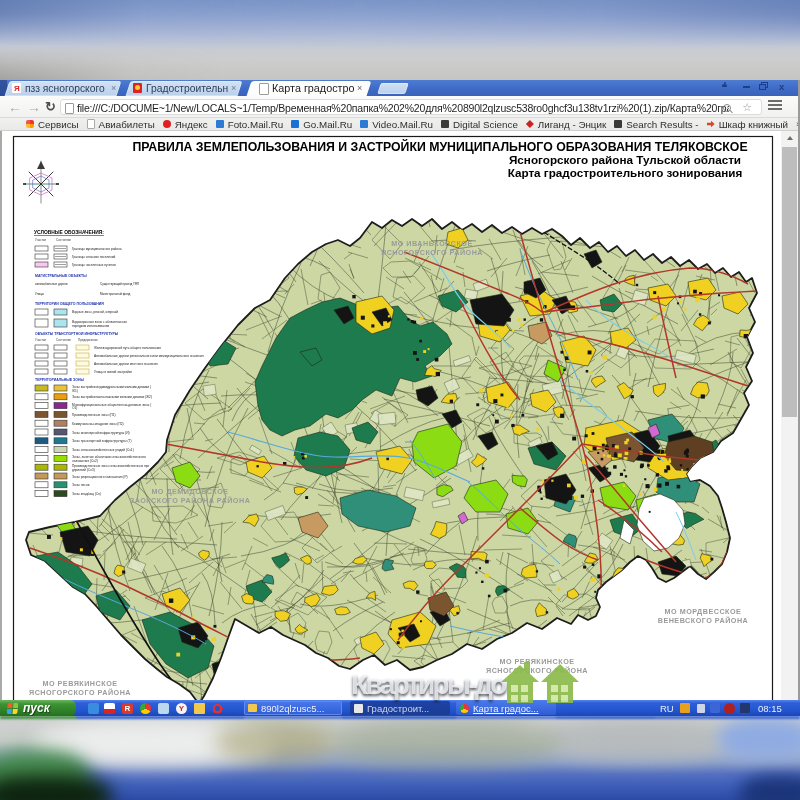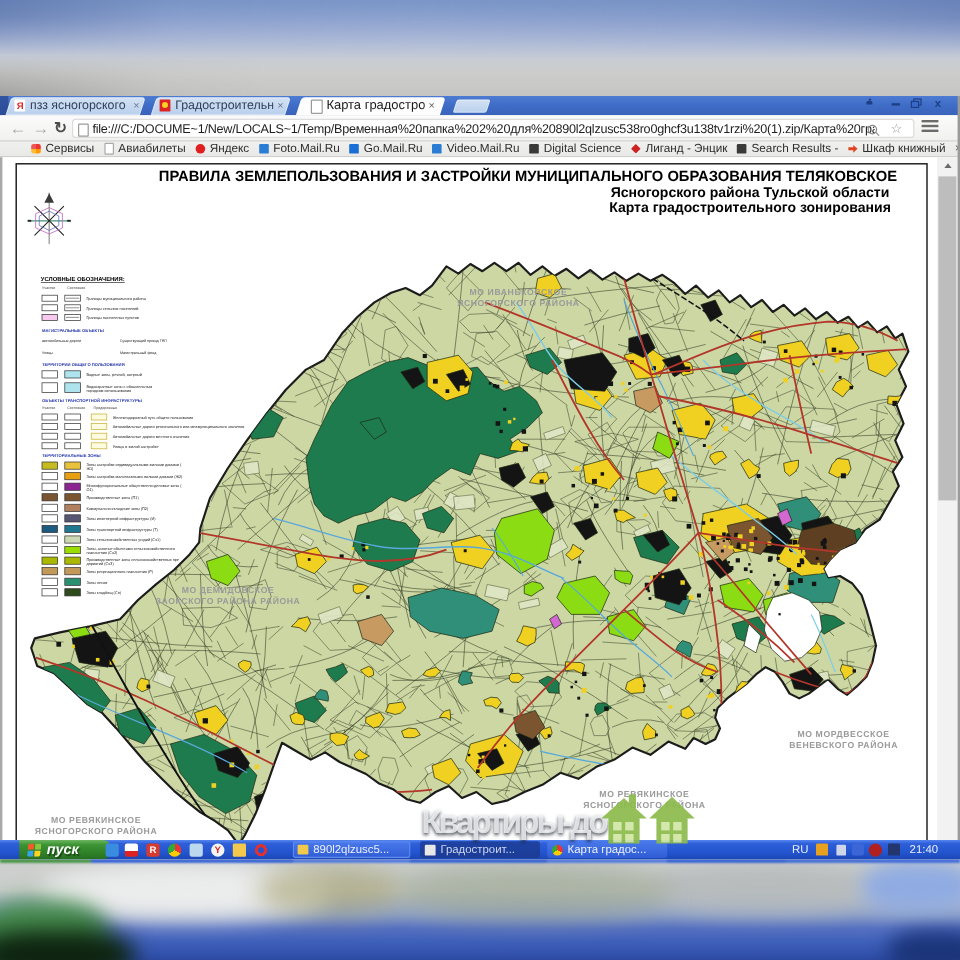--- a/index.html
+++ b/index.html
@@ -28,21 +28,21 @@
 #bookbar .ic{display:inline-block;width:8px;height:8px;margin-right:4px;border-radius:1px;position:relative;flex:0 0 auto;}
 
 #content{left:0;top:131px;width:800px;height:569px;background:#fff;overflow:hidden;}
 
 #sbar{position:absolute;left:781px;top:0;width:17px;height:569px;background:#f2f2f2;}
 #sbar .up{position:absolute;left:0;top:0;width:17px;height:15px;background:#f2f2f2;color:#6a6a6a;font-size:7px;text-align:center;line-height:15px;}
 #sbar .thumb{position:absolute;left:1px;top:16px;width:15px;height:270px;background:#bdbdbd;}
 #rightedge{left:798px;top:80px;width:2px;height:636px;background:#9a9a98;}
 
 #taskbar{left:0;top:700px;width:800px;height:16px;background:linear-gradient(180deg,#5585ef 0px,#2e5fd8 3px,#2254cd 11px,#1c46b4 16px);}
-#startbtn{position:absolute;left:0;top:0;width:76px;height:16px;border-radius:0 6px 6px 0;background:linear-gradient(180deg,#6cb560 0px,#3d9334 4px,#2d7d27 12px,#266e22 16px);display:flex;align-items:center;margin-left:16px;}
+#startbtn{position:absolute;left:0;top:0;width:76px;height:16px;border-radius:0 6px 6px 0;background:linear-gradient(180deg,#6cb560 0px,#3d9334 4px,#2d7d27 12px,#266e22 16px);display:flex;align-items:center;}
 #startbtn .lg{width:11px;height:11px;margin-left:7px;border-radius:2px;overflow:hidden;display:grid;grid-template-columns:5px 5px;grid-gap:1px;transform:skewX(-6deg);}
 #startbtn .lg i{display:block;width:5px;height:4.5px;}
 #startbtn .tx{color:#fff;font-weight:bold;font-style:italic;font-size:12px;margin-left:5px;text-shadow:1px 1px 1px rgba(0,0,0,.45);}
 .qlic{position:absolute;top:2.5px;width:11px;height:11px;border-radius:2px;}
 .taskbtn{position:absolute;top:1px;height:14px;border-radius:2px;color:#eef2ff;font-size:9.5px;display:flex;align-items:center;overflow:hidden;white-space:nowrap;}
 .tray{position:absolute;top:0;height:16px;color:#e8eeff;font-size:9.5px;display:flex;align-items:center;}
 
 #botblur{left:0;top:716px;width:800px;height:84px;overflow:hidden;background:#3a5fb8;}
 
 #wmark{left:351px;top:660px;width:460px;height:46px;display:flex;align-items:flex-end;pointer-events:none;white-space:nowrap;}
@@ -1852,38 +1852,38 @@
   <div class="qlic" style="left:88px;background:#3a8ce0;"></div>
   <div class="qlic" style="left:104px;background:linear-gradient(180deg,#fff 55%,#d22 55%);"></div>
   <div class="qlic" style="left:122px;background:#d73b30;color:#fff;font-size:8px;font-weight:bold;text-align:center;line-height:11px;">R</div>
   <div class="qlic" style="left:140px;background:conic-gradient(#e33 0 33%,#fc0 0 66%,#3a3 0);border-radius:50%;"></div>
   <div class="qlic" style="left:158px;background:#bcd8ee;"></div>
   <div class="qlic" style="left:176px;background:#f5f5f5;border-radius:50%;color:#d22;font-size:8px;font-weight:bold;text-align:center;line-height:11px;">Y</div>
   <div class="qlic" style="left:194px;background:#f2c94c;border-radius:1px;"></div>
   <div class="qlic" style="left:212px;background:radial-gradient(circle at 50% 50%,#2253cd 0 2px,#e03030 3px 5px,transparent 5px);"></div>
   <div class="taskbtn" style="left:244px;width:98px;background:linear-gradient(180deg,#4a79ec,#2f5cd4);box-shadow:inset 0 0 0 1px #5f8af0;"><span style="width:9px;height:8px;background:#f2c94c;border-radius:1px;margin:0 4px 0 4px;flex:0 0 auto;"></span>890l2qlzusc5...</div>
   <div class="taskbtn" style="left:350px;width:100px;background:linear-gradient(180deg,#1f43a4,#1b3c96);color:#cdd6ef;"><span style="width:9px;height:9px;background:#e8e8e8;border-radius:1px;margin:0 4px;flex:0 0 auto;"></span>Градостроит...</div>
-  <div class="taskbtn" style="left:456px;width:100px;background:linear-gradient(180deg,#4a79ec,#2f5cd4);"><span style="width:9px;height:9px;background:conic-gradient(#e33 0 33%,#fc0 0 66%,#3a3 0);border-radius:50%;margin:0 4px;flex:0 0 auto;"></span>Карта градос...</div>
+  <div class="taskbtn" style="left:456px;width:100px;background:linear-gradient(180deg,#4a79ec,#2f5cd4);text-decoration:underline;"><span style="width:9px;height:9px;background:conic-gradient(#e33 0 33%,#fc0 0 66%,#3a3 0);border-radius:50%;margin:0 4px;flex:0 0 auto;"></span>Карта градос...</div>
   <div class="tray" style="left:660px;">RU</div>
   <div class="tray" style="left:680px;">
       <span style="width:10px;height:10px;background:#e8a020;border-radius:1px;"></span>
     </div>
   <div class="tray" style="left:697px;">
       <span style="width:8px;height:9px;background:#cfd6ea;border-radius:1px;"></span>
     </div>
   <div class="tray" style="left:710px;">
       <span style="width:10px;height:10px;background:#3c66d8;border-radius:2px;"></span>
     </div>
   <div class="tray" style="left:724px;">
       <span style="width:11px;height:11px;background:#b02020;border-radius:50%;"></span>
     </div>
   <div class="tray" style="left:740px;">
       <span style="width:10px;height:10px;background:#24366e;border-radius:1px;"></span>
     </div>
-  <div class="tray" style="left:758px;">21:40</div>
+  <div class="tray" style="left:758px;">08:15</div>
 </div>
 
 <div class="abs" id="botblur">
   <div style="position:absolute;left:0;top:0;width:800px;height:84px;background:linear-gradient(180deg,#cdd0ce 0px,#cbcecc 26px,#8da0c8 46px,#5570c0 58px,#4061ba 68px,#3353ae 78px,#2c4aa2 84px);"></div>
   <div style="position:absolute;left:35px;top:4px;width:240px;height:46px;background:#ebecec;border-radius:45%;filter:blur(9px);"></div>
   <div style="position:absolute;left:545px;top:4px;width:185px;height:40px;background:#b3b8ba;border-radius:45%;filter:blur(9px);opacity:.85;"></div>
   <div style="position:absolute;left:215px;top:6px;width:120px;height:40px;background:#a39f6e;border-radius:45%;filter:blur(10px);opacity:.6;"></div>
   <div style="position:absolute;left:330px;top:4px;width:230px;height:46px;background:#96a28c;border-radius:45%;filter:blur(10px);opacity:.6;"></div>
   <div style="position:absolute;left:718px;top:2px;width:95px;height:42px;background:#8fabe2;border-radius:40%;filter:blur(8px);"></div>
   <div style="position:absolute;left:-20px;top:34px;width:110px;height:60px;background:linear-gradient(180deg,#4f9655,#2e6e38);border-radius:40%;filter:blur(9px);"></div>

